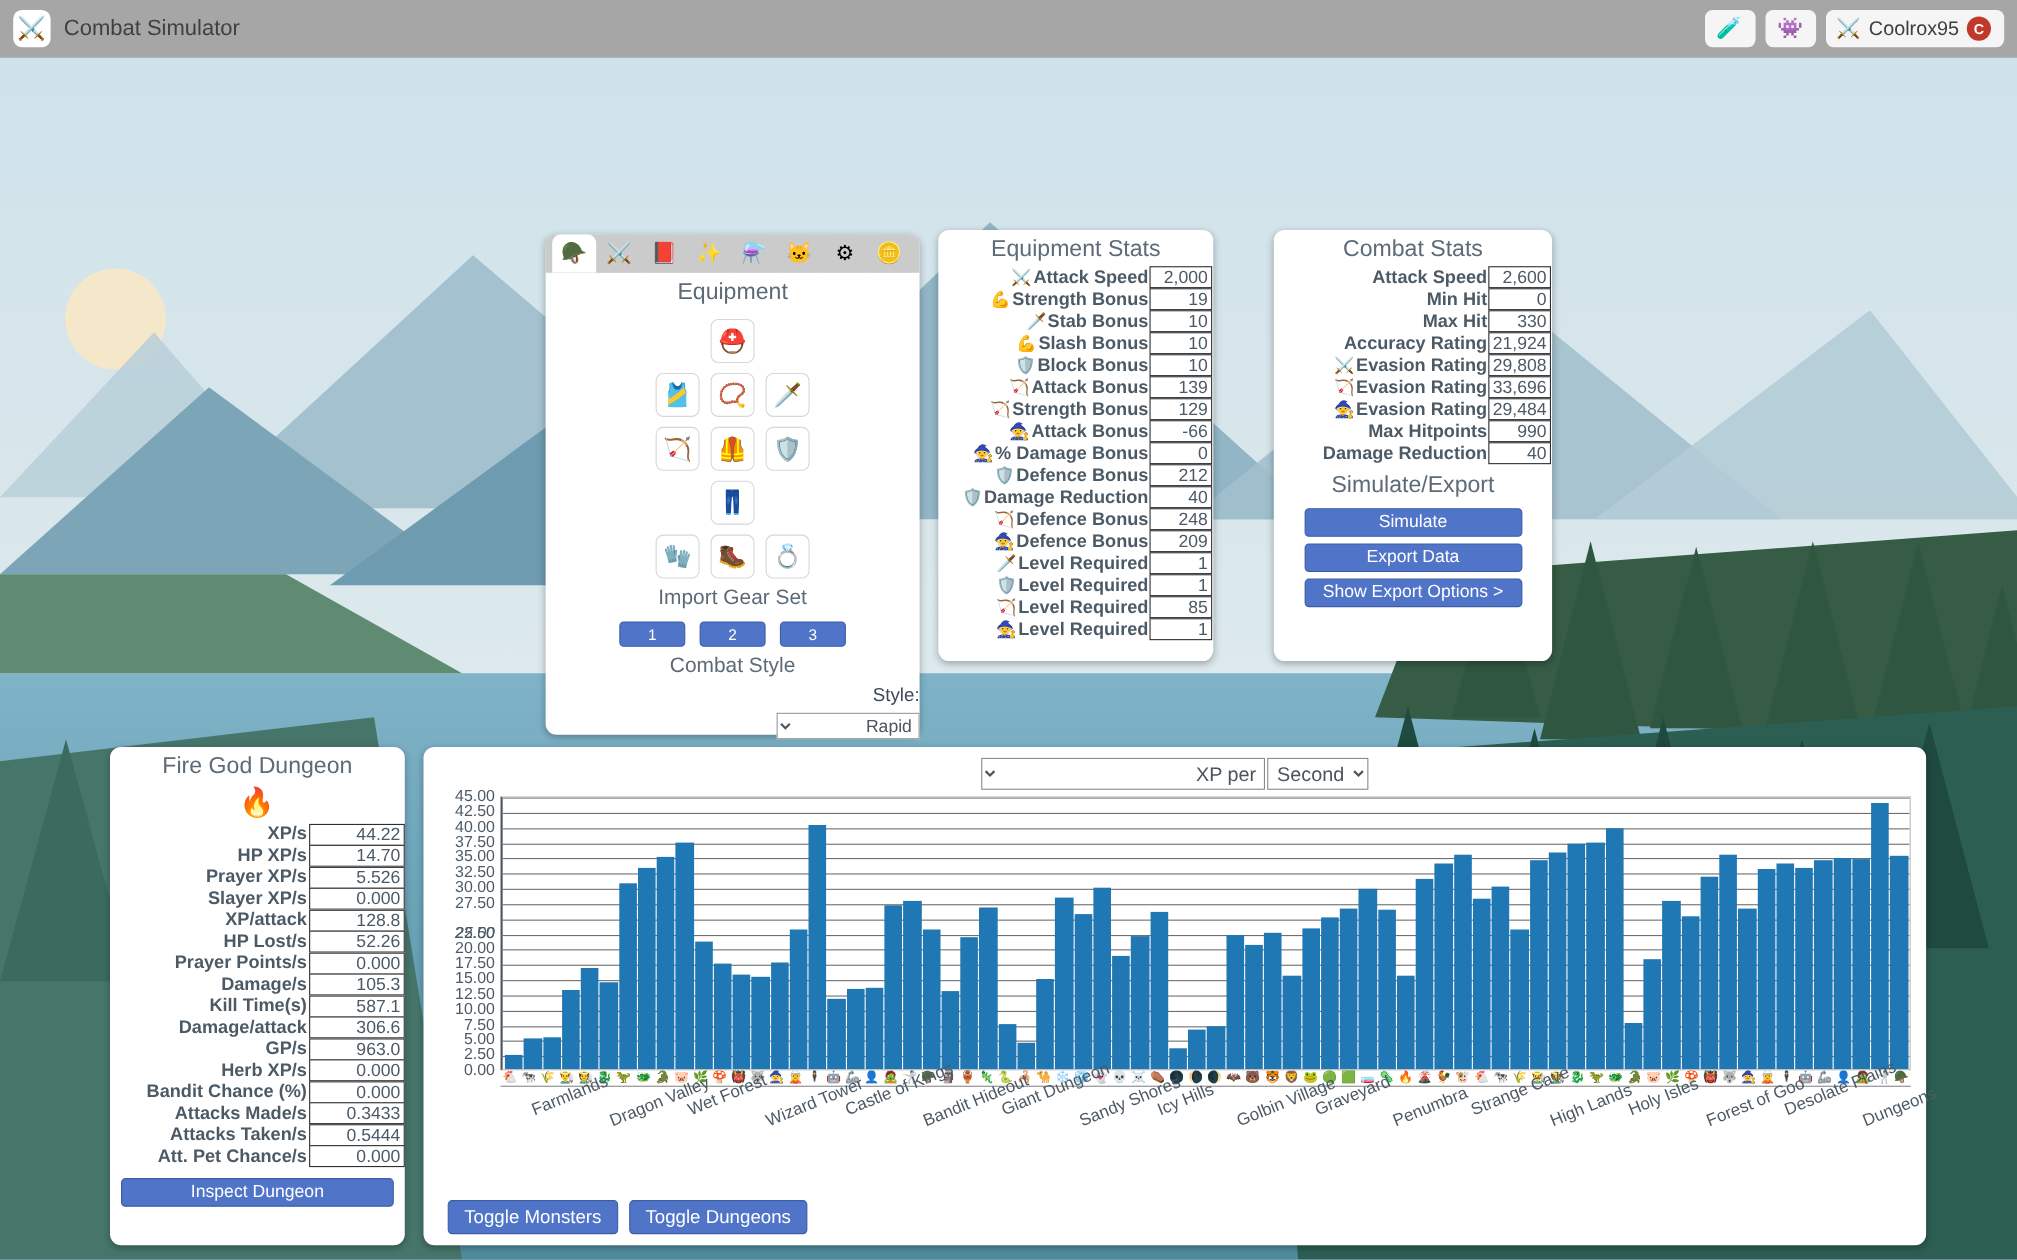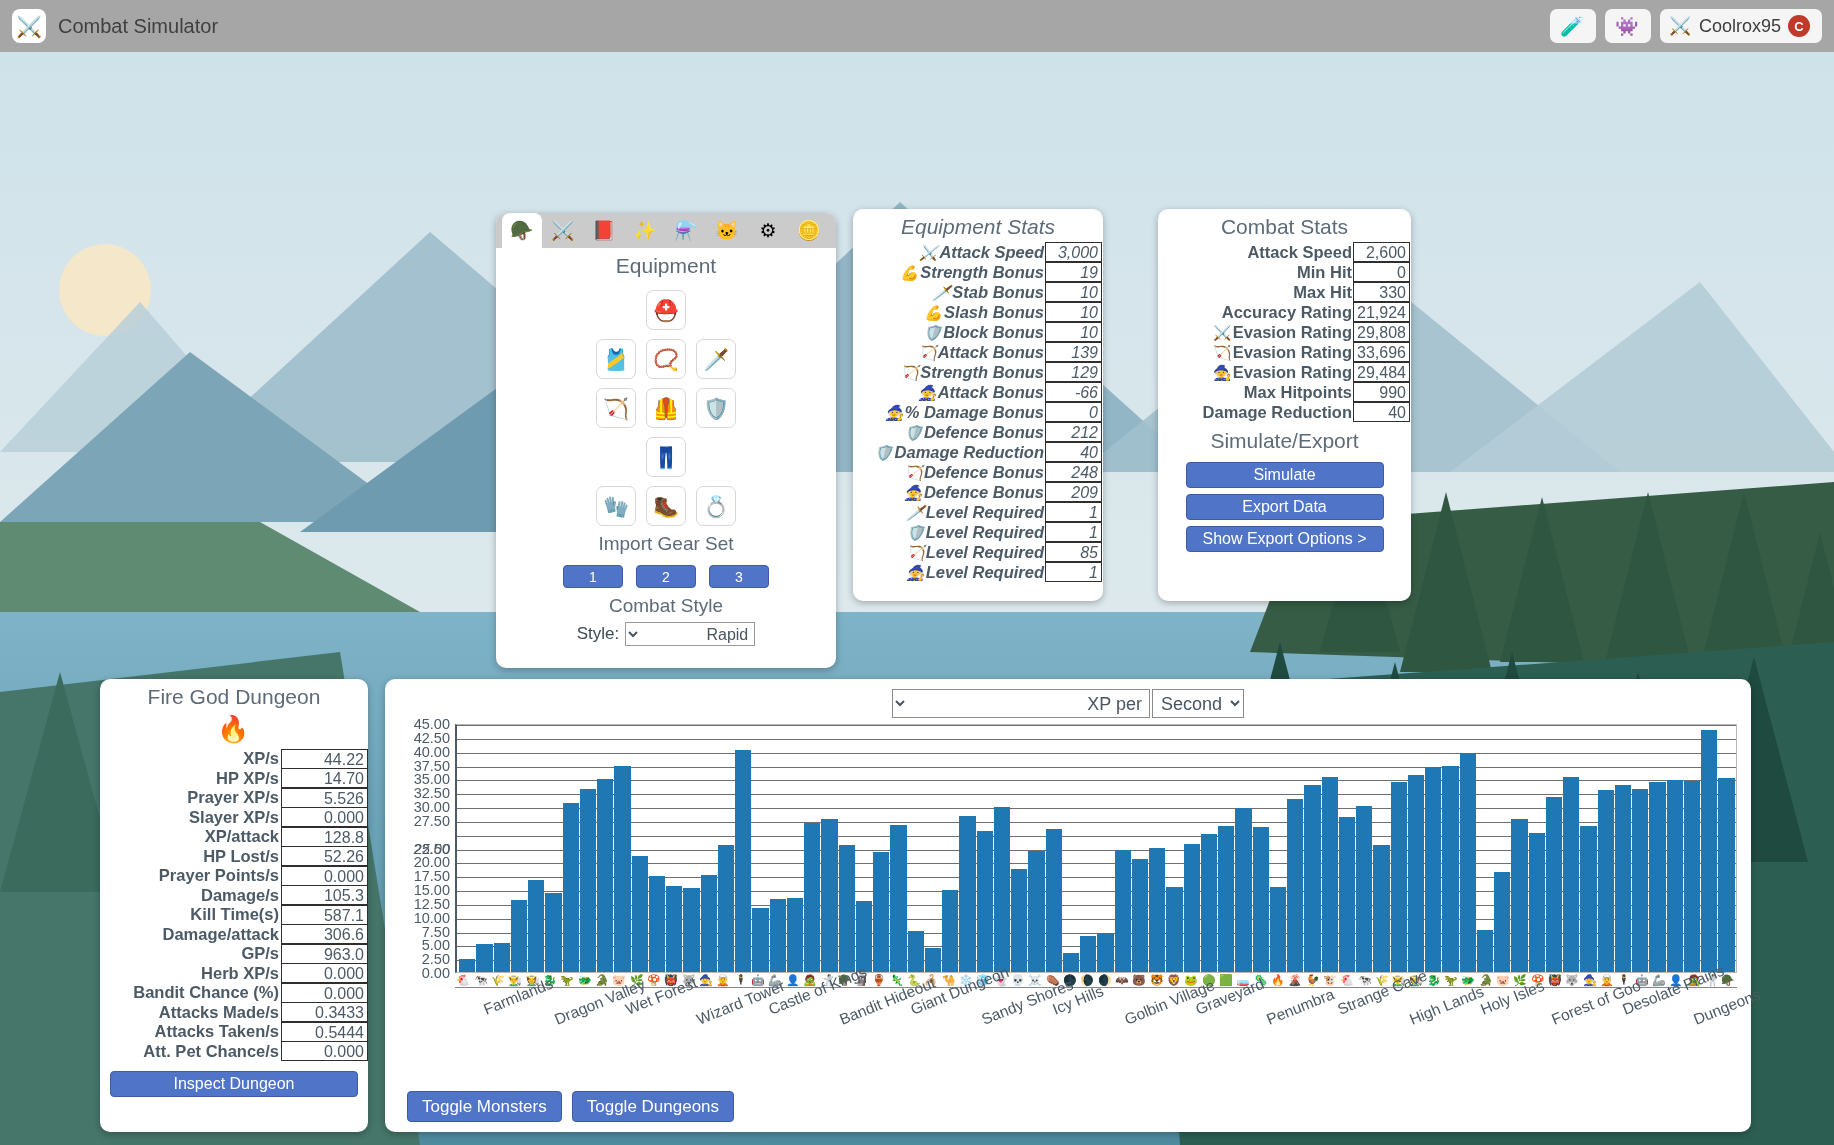--- a/index.html
+++ b/index.html
@@ -70,31 +70,31 @@
     font-size:21px; line-height:1;
   }
   .gear-row { display:flex; justify-content:center; gap:13px; margin-top:10px; }
   .gear-btn {
     width:60px; height:23px; background:#4f74c8; color:#fff;
     border-radius:4px; font-size:14px; display:flex;
     align-items:center; justify-content:center; border:1px solid #3c5ca6;
   }
   .sec-label { text-align:center; font-size:19px; color:#5d6b78; margin-top:7px; }
   #style-row {
-    display:flex; align-items:center; justify-content:center;
-    gap:6px; margin-top:5px; font-size:17px; color:#3d4a56;
+    display:flex; align-items:flex-end; justify-content:center;
+    gap:6px; margin-top:5px; font-size:17px; color:#3d4a56;flex-direction:column;
   }
   select.sel {
     font-family:"Liberation Sans", sans-serif; font-size:16px;
     color:#4a5560; background:#fff; border:1px solid #9a9a9a;
     height:24px; text-align:right; direction:rtl; padding-right:2px;
   }
 
   
-  #eqstats-panel { left:853px; top:209px; width:250px; height:392px;font-style:italic; }
+  #eqstats-panel { left:853px; top:209px; width:250px; height:392px; }
   #cbstats-panel { left:1112px; top:209px; width:253px; height:392px;margin-left:46px; }
   .stat-row {
     display:flex; align-items:center; justify-content:flex-end;
     height:20px; padding-right:1px;
   }
   .stat-label {
     font-size:16.5px; color:#4c5a66; font-weight:bold; white-space:nowrap;
     display:flex; align-items:center; gap:1px;
   }
   .stat-label .ic { font-size:15px; line-height:1; }
@@ -290,21 +290,21 @@
 </div>
 
 <div class="panel" id="eqstats-panel">
   <div class="panel-title">Equipment Stats</div>
   <div id="eqstats-rows">
       <div class="stat-row">
         <div class="stat-label">
           <span class="ic">⚔️</span>
           <span>Attack Speed</span>
         </div>
-        <div class="stat-val">3,000</div>
+        <div class="stat-val">2,000</div>
       </div>
       <div class="stat-row">
         <div class="stat-label">
           <span class="ic">💪</span>
           <span>Strength Bonus</span>
         </div>
         <div class="stat-val">19</div>
       </div>
       <div class="stat-row">
         <div class="stat-label">

